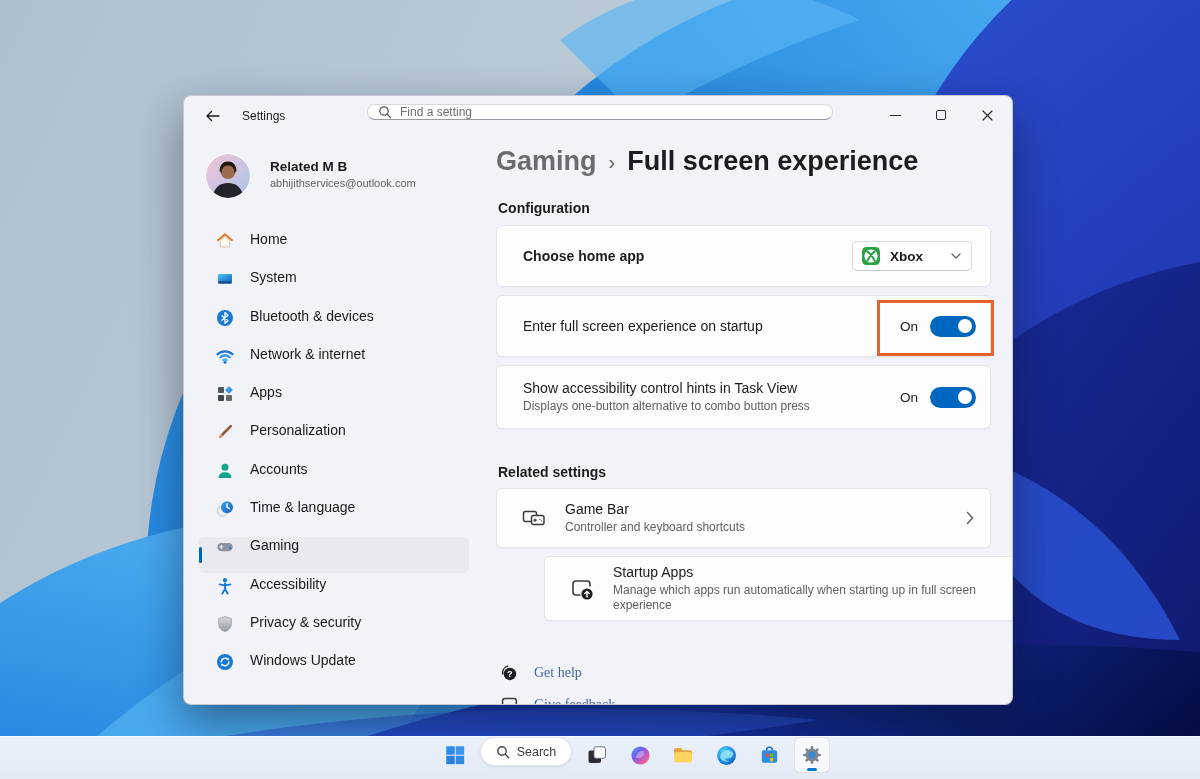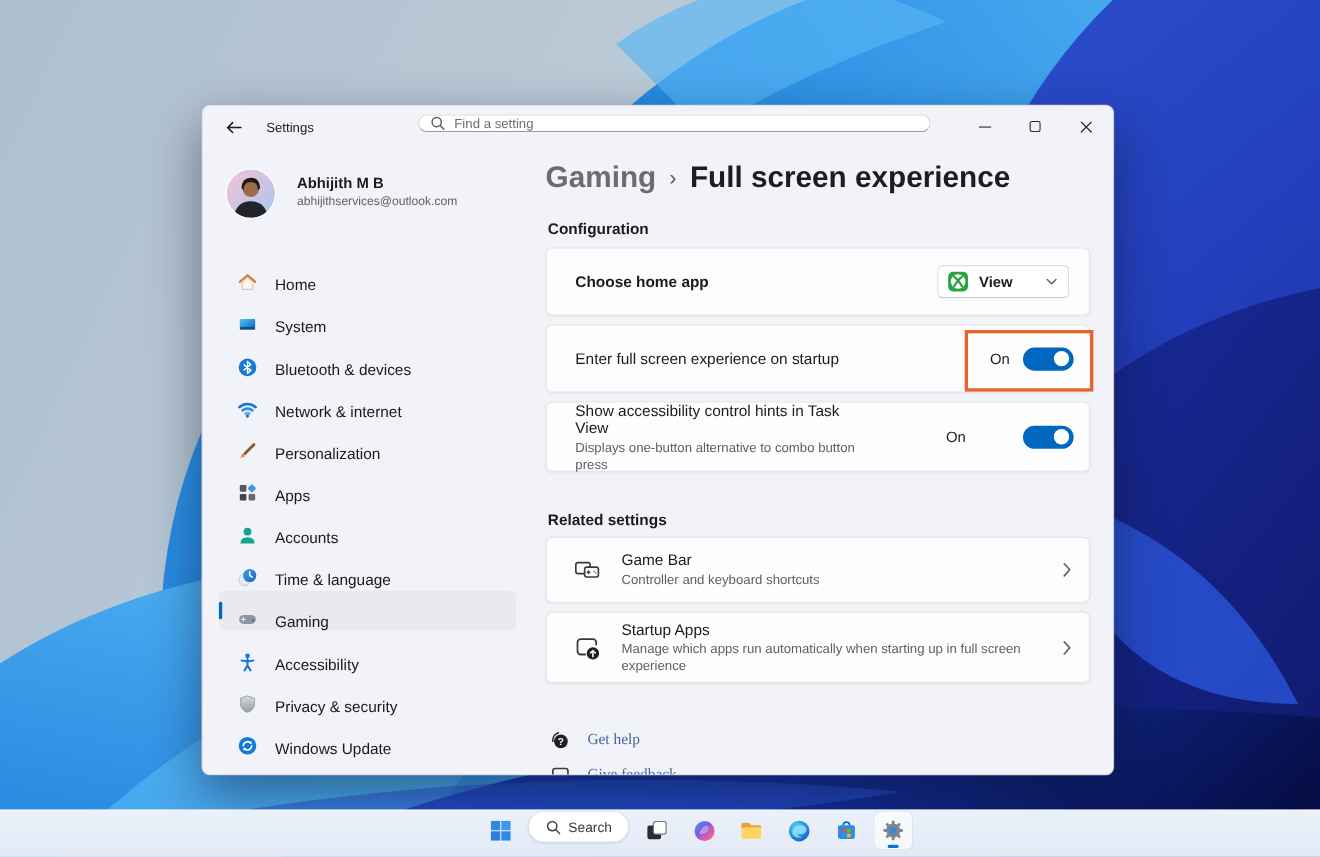--- a/index.html
+++ b/index.html
@@ -11,37 +11,37 @@
   .window {
     position:absolute; left:183px; top:95px; width:830px; height:610px;
     background:#f2f3f9; border-radius:8px; overflow:hidden;
     border:1px solid rgba(110,120,140,.35);
     box-shadow:0 18px 45px rgba(10,15,40,.45);
   }
   .titlebar { position:absolute; top:0; left:0; right:0; height:40px; }
   .back-btn { position:absolute; left:14px; top:7px; width:30px; height:26px; display:flex; align-items:center; justify-content:center; border-radius:4px; cursor:pointer; }
   .win-title { position:absolute; left:58px; top:13px; font-size:12px; color:#1b1b1b; }
   .searchbox {
-    position:absolute; left:196px; top:8px; width:466px; height:16px;
+    position:absolute; left:183px; top:8px; width:466px; height:16px;
     background:#fff; border:1px solid #d7d7dd; border-bottom:1px solid #9a9aa2;
     border-radius:14px; display:flex; align-items:flex-start; padding:0 10px; gap:8px;
   }
   .searchbox input { border:none; outline:none; flex:1; font-size:12px; color:#1b1b1b; font-family:"Liberation Sans", sans-serif; background:transparent; }
   .searchbox input::placeholder { color:#6d6d74; }
   .captions { position:absolute; right:2px; top:0; height:40px; display:flex; }
   .caption-btn { width:46px; height:38px; display:flex; align-items:center; justify-content:center; cursor:pointer; }
   .min-glyph { width:11px; border-top:1.3px solid #2b2b2b; }
   .max-glyph { width:10px; height:10px; border:1.3px solid #2b2b2b; border-radius:2px; }
 
   
   .profile-avatar { position:absolute; left:22px; top:58px; width:44px; height:44px; border-radius:50%; overflow:hidden; box-shadow:0 0 0 1px rgba(255,255,255,.8); }
   .profile-name { position:absolute; left:86px; top:63px; font-size:13.5px; font-weight:bold; color:#1b1b1b; }
   .profile-email { position:absolute; left:86px; top:81px; font-size:11px; color:#5e5e64; }
   .nav { position:absolute; left:15px; top:135px; width:270px; }
-  .nav-item { position:relative; height:36px; margin-bottom:2.3px; border-radius:5px; display:flex; align-items:flex-end; padding-left:16px; gap:15px; cursor:pointer; }
+  .nav-item { position:relative; height:36px; margin-bottom:2.3px; border-radius:5px; display:flex; align-items:flex-start; padding-left:16px; gap:15px; cursor:pointer; }
   .nav-item.selected { background:#e9eaf0; }
   .nav-item.selected::before { content:""; position:absolute; left:0; top:10px; width:3px; height:16px; border-radius:2px; background:#0067C0; }
   .nav-label { font-size:14px; color:#191919; }
   .nav-icon { width:20px; height:20px; flex:0 0 20px; }
 
   
   .main { position:absolute; left:312px; top:0; width:495px; height:610px; }
   .breadcrumb { position:absolute; left:0; top:50px; display:flex; align-items:center; gap:12px; }
   .bc-parent { font-size:27px; font-weight:600; color:#6b6b70; cursor:pointer; }
   .bc-sep { font-size:20px; color:#55555a; padding-top:2px; }
@@ -184,21 +184,21 @@
             </clipPath>
         </defs>
         <g clip-path="url(#avclip)">
           <rect width="44" height="44" fill="url(#avbg)"></rect>
           <path d="M6 46 Q8 29 22 29 Q36 29 38 46 Z" fill="#23232b"></path>
           <circle cx="22" cy="17.5" r="7.5" fill="#9c6b4b"></circle>
           <path d="M13.5 17 Q14 7.5 22 7.5 Q30 7.5 30.5 17 L28.5 19 Q28.5 11.5 22 11.5 Q15.5 11.5 15.5 19 Z" fill="#241a14"></path>
         </g>
       </svg>
     </div>
-    <div class="profile-name">Abhijith M B</div>
+    <div class="profile-name">Related M B</div>
     <div class="profile-email">abhijithservices@outlook.com</div>
 
     <div class="nav">
       <div class="nav-item">
         <svg class="nav-icon" viewBox="0 0 20 20">
           <path d="M3 9.2 L10 3.2 L17 9.2" stroke="#d97b2f" stroke-width="2" fill="none" stroke-linecap="round" stroke-linejoin="round"></path>
           <path d="M5.2 9.5 V16 H14.8 V9.5 L10 5.5 Z" fill="#fdf6ee" stroke="#cbb9a6" stroke-width="0.8"></path>
         </svg>
         <span class="nav-label">Home</span>
       </div>
@@ -226,33 +226,33 @@
         <svg class="nav-icon" viewBox="0 0 20 20">
           <path d="M2.6 8.2 a11 11 0 0 1 14.8 0" stroke="#1b74d2" stroke-width="2.3" fill="none" stroke-linecap="round"></path>
           <path d="M5.4 11.2 a7 7 0 0 1 9.2 0" stroke="#2e93e8" stroke-width="2.3" fill="none" stroke-linecap="round"></path>
           <path d="M8.2 14 a3.6 3.6 0 0 1 3.6 0" stroke="#54b4f2" stroke-width="2.3" fill="none" stroke-linecap="round"></path>
           <circle cx="10" cy="16.2" r="1.5" fill="#1b74d2"></circle>
         </svg>
         <span class="nav-label">Network &amp; internet</span>
       </div>
       <div class="nav-item">
         <svg class="nav-icon" viewBox="0 0 20 20">
-          <path d="M7.5 12.5 L15.8 4.2" stroke="#8a5c3c" stroke-width="2.6" stroke-linecap="round"></path>
-          <path d="M3.6 16.4 L5 12.2 L7.8 15 Z" fill="#e8853d"></path>
-        </svg>
-        <span class="nav-label">Personalization</span>
-      </div>
-      <div class="nav-item">
-        <svg class="nav-icon" viewBox="0 0 20 20">
           <rect x="3" y="3" width="6" height="6" rx="1" fill="#55555c"></rect>
           <rect x="3" y="11" width="6" height="6" rx="1" fill="#44444a"></rect>
           <rect x="11" y="11" width="6" height="6" rx="1" fill="#67676e"></rect>
           <rect x="11.2" y="3.2" width="5.6" height="5.6" rx="1" fill="#3c99e8" transform="rotate(45 14 6)"></rect>
         </svg>
         <span class="nav-label">Apps</span>
+      </div>
+      <div class="nav-item">
+        <svg class="nav-icon" viewBox="0 0 20 20">
+          <path d="M7.5 12.5 L15.8 4.2" stroke="#8a5c3c" stroke-width="2.6" stroke-linecap="round"></path>
+          <path d="M3.6 16.4 L5 12.2 L7.8 15 Z" fill="#e8853d"></path>
+        </svg>
+        <span class="nav-label">Personalization</span>
       </div>
       <div class="nav-item">
         <svg class="nav-icon" viewBox="0 0 20 20">
           <circle cx="10" cy="6.3" r="3.5" fill="#14a38b"></circle>
           <path d="M3.6 17 Q3.6 11.3 10 11.3 Q16.4 11.3 16.4 17 Z" fill="#14a38b"></path>
         </svg>
         <span class="nav-label">Accounts</span>
       </div>
       <div class="nav-item">
         <svg class="nav-icon" viewBox="0 0 20 20">
@@ -319,37 +319,37 @@
 
       <div class="card" style="top:129px; height:62px; padding:0 18px 0 26px;font-weight:bold;">
         <span class="row-label">Choose home app</span>
         <div class="spacer"></div>
         <div class="dropdown">
           <svg width="20" height="20" viewBox="0 0 20 20">
             <rect x="1" y="1" width="18" height="18" rx="4.5" fill="#2ca243"></rect>
             <circle cx="10" cy="10" r="6.6" fill="#fff"></circle>
             <path d="M6.4 5.6 Q10 8 13.6 14.4 M13.6 5.6 Q10 8 6.4 14.4" stroke="#2ca243" stroke-width="2" fill="none" stroke-linecap="round"></path>
           </svg>
-          <span class="dropdown-value">View</span>
+          <span class="dropdown-value">Xbox</span>
           <svg width="10" height="6" viewBox="0 0 10 6">
             <path d="M1 1 L5 5 L9 1" stroke="#5f5f64" stroke-width="1.3" fill="none" stroke-linecap="round" stroke-linejoin="round"></path>
           </svg>
         </div>
       </div>
 
       <div class="card" style="top:199px; height:62px; padding:0 14px 0 26px;">
         <span class="row-label">Enter full screen experience on startup</span>
         <div class="spacer"></div>
         <span class="toggle-state">On</span>
         <div class="toggle">
             <div class="knob"></div>
           </div>
       </div>
 
-      <div class="card" style="top:269px; height:64px; padding:0 14px 0 26px;gap:40px;">
+      <div class="card" style="top:269px; height:64px; padding:0 14px 0 26px;">
         <div>
           <div class="row-label">Show accessibility control hints in Task View</div>
           <div class="row-desc">Displays one-button alternative to combo button press</div>
         </div>
         <div class="spacer"></div>
         <span class="toggle-state">On</span>
         <div class="toggle">
             <div class="knob"></div>
           </div>
       </div>
@@ -365,21 +365,21 @@
         <div class="rel-text">
           <div class="rel-title">Game Bar</div>
           <div class="row-desc">Controller and keyboard shortcuts</div>
         </div>
         <div class="spacer"></div>
         <svg class="chev-right" width="8" height="14" viewBox="0 0 8 14">
           <path d="M1.5 1.5 L6.5 7 L1.5 12.5" stroke="#5f5f64" stroke-width="1.5" fill="none" stroke-linecap="round" stroke-linejoin="round"></path>
         </svg>
       </div>
 
-      <div class="card" style="top:460px; height:65px;">
+      <div class="card" style="top:460px; height:65px;margin-left:48px;">
         <svg class="rel-icon" width="26" height="26" viewBox="0 0 26 26">
           <path d="M21 10 V8 a3 3 0 0 0 -3 -3 H7 a3 3 0 0 0 -3 3 v8 a3 3 0 0 0 3 3 h4" fill="none" stroke="#3a3a3e" stroke-width="1.6" stroke-linecap="round"></path>
           <circle cx="18" cy="18" r="5.6" fill="#1f1f23"></circle>
           <path d="M18 21 v-5.4 M15.8 17.6 l2.2-2.2 2.2 2.2" stroke="#fff" stroke-width="1.4" fill="none" stroke-linecap="round" stroke-linejoin="round"></path>
         </svg>
         <div class="rel-text">
           <div class="rel-title">Startup Apps</div>
           <div class="row-desc" style="max-width:370px;">Manage which apps run automatically when starting up in full screen experience</div>
         </div>
         <div class="spacer"></div>

